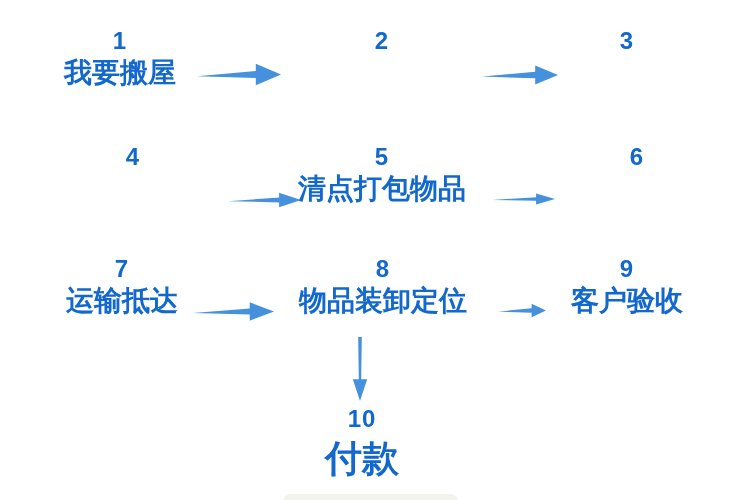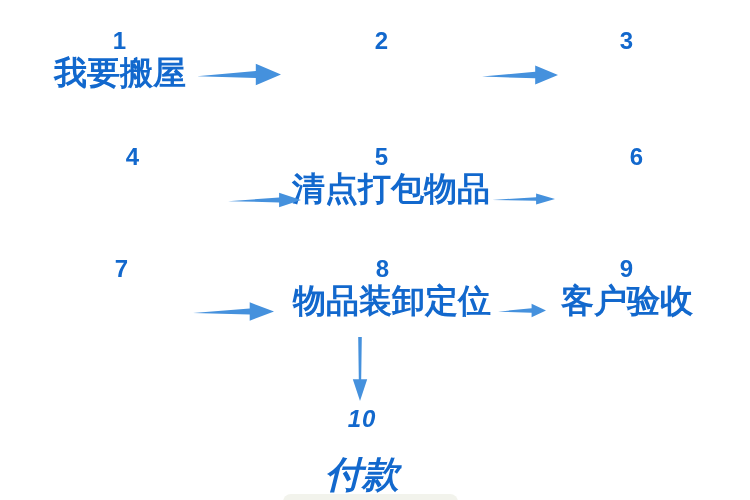--- a/index.html
+++ b/index.html
@@ -21,28 +21,28 @@
     text-align:center;
     color:var(--text-blue);
     font-weight:bold;
   }
   .step .num{
     font-size:24px;
     line-height:30px;
     letter-spacing:1px;
   }
   .step .label{
-    font-size:33px;
+    font-size:28px;
     line-height:34px;
     white-space:nowrap;
   }
   .step.final .label{
     font-size:37px;
     line-height:42px;
-    margin-top:20px;
+    margin-top:4px;
   }
   .arrow{position:absolute;display:block;}
   .arrow polygon{fill:var(--arrow-blue);}
   .cropped-bottom{
     position:absolute;
     left:283px;top:494px;
     width:175px;height:12px;
     background:#f2f3ec;
     border-radius:8px 8px 0 0;
   }
@@ -69,31 +69,32 @@
   <div class="step" style="left:292px;top:142px;">
     <div class="num">5</div>
     <div class="label">清点打包物品</div>
   </div>
   <div class="step" style="left:547px;top:142px;">
     <div class="num">6</div>
   </div>
 
   <div class="step" style="left:32px;top:254px;">
     <div class="num">7</div>
+    <div class="label">运输抵达</div>
   </div>
   <div class="step" style="left:293px;top:254px;">
     <div class="num">8</div>
     <div class="label">物品装卸定位</div>
   </div>
   <div class="step" style="left:537px;top:254px;">
     <div class="num">9</div>
     <div class="label">客户验收</div>
   </div>
 
-  <div class="step final" style="left:272px;top:404px;font-style:italic;">
+  <div class="step final" style="left:272px;top:404px;">
     <div class="num">10</div>
     <div class="label">付款</div>
   </div>
 
   <svg class="arrow" style="left:197px;top:61px;" width="84" height="27" viewBox="0 0 100 30" preserveAspectRatio="none">
     <polygon points="0,17 70,11 70,3 100,15 70,27 70,19"></polygon>
   </svg>
   <svg class="arrow" style="left:482px;top:63px;" width="76" height="24" viewBox="0 0 100 30" preserveAspectRatio="none">
     <polygon points="0,17 70,11 70,3 100,15 70,27 70,19"></polygon>
   </svg>

